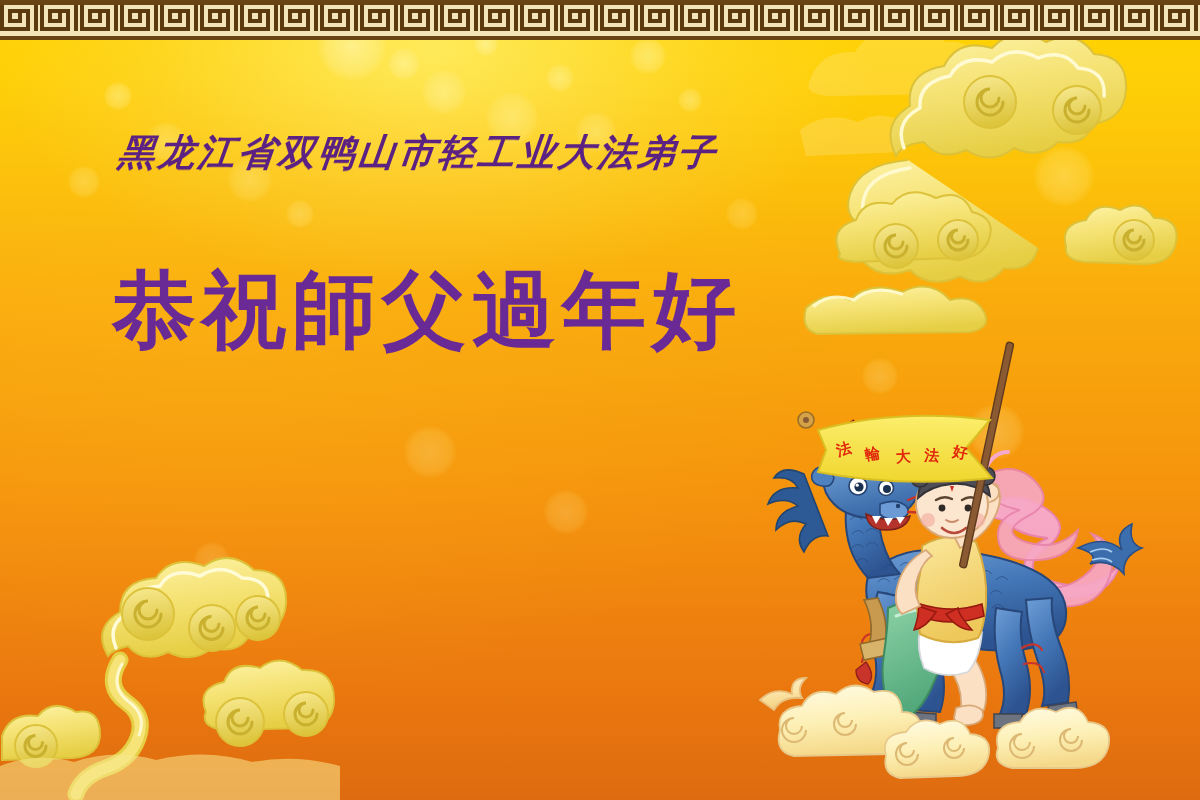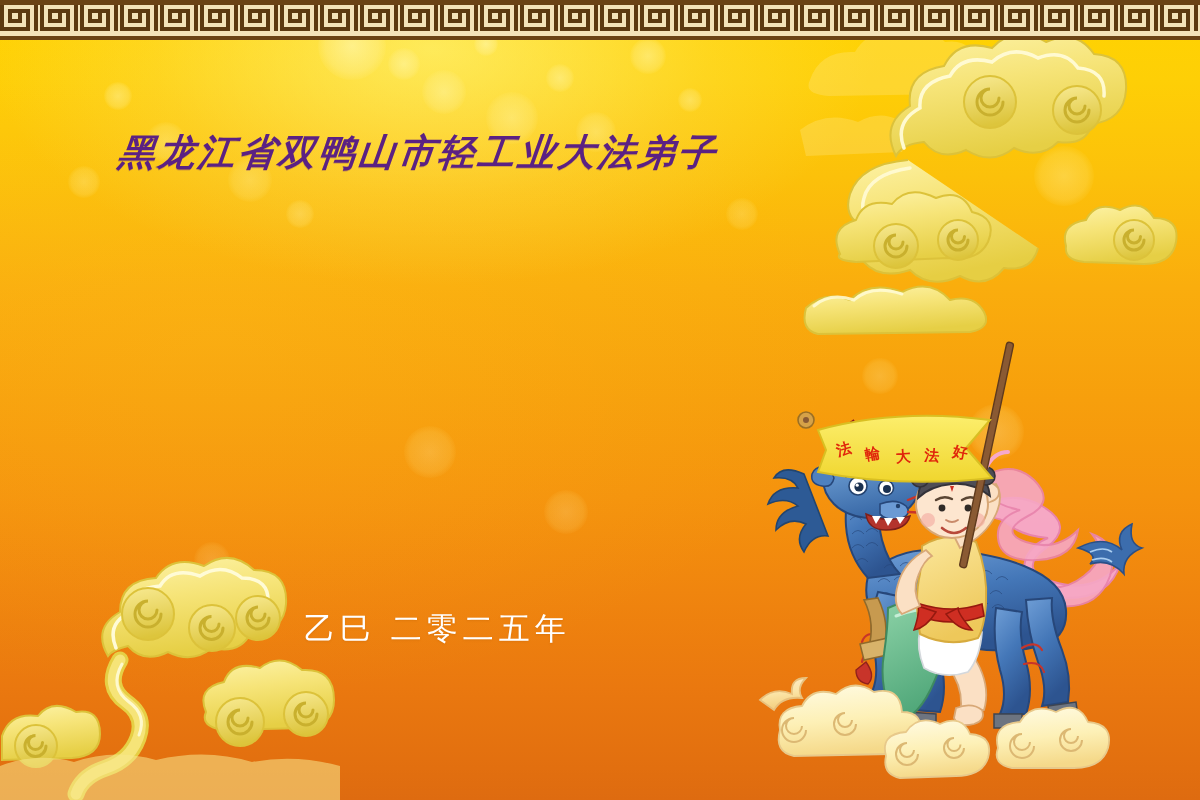--- a/index.html
+++ b/index.html
@@ -525,23 +525,23 @@
         <path d="M322 340 a11 11 0 1 1 -11 -11 a7 7 0 1 0 7 7" fill="none" stroke="#dcb873" stroke-width="2"></path>
 
         <path d="M0 300 q14 -14 32 -6 q-2 -16 14 -16 q-10 10 -4 20 q-20 -2 -28 12z" fill="url(#cloudpaint)" opacity="0.9"></path>
       </g>
     </svg>
   </div>
 
   <div id="header-line">黑龙江省双鸭山市轻工业大法弟子</div>
 
   <div id="main-title">
+    <span class="t-line t-line-2">恭祝師父過年好</span>
   </div>
 
-  <div id="date-line">乙巳 二零二五年</div>
 
   <div id="border-top">
     <span class="band-top"></span>
   <span class="meander" style="left: 0px;">
         <i style="left: 0px; top: 0px; width: 4px; height: 26px;"></i>
         <i style="left: 0px; top: 22px; width: 30px; height: 4px;"></i>
         <i style="left: 26px; top: 4px; width: 4px; height: 22px;"></i>
         <i style="left: 8px; top: 4px; width: 22px; height: 4px;"></i>
         <i style="left: 8px; top: 4px; width: 4px; height: 14px;"></i>
         <i style="left: 8px; top: 14px; width: 14px; height: 4px;"></i>

